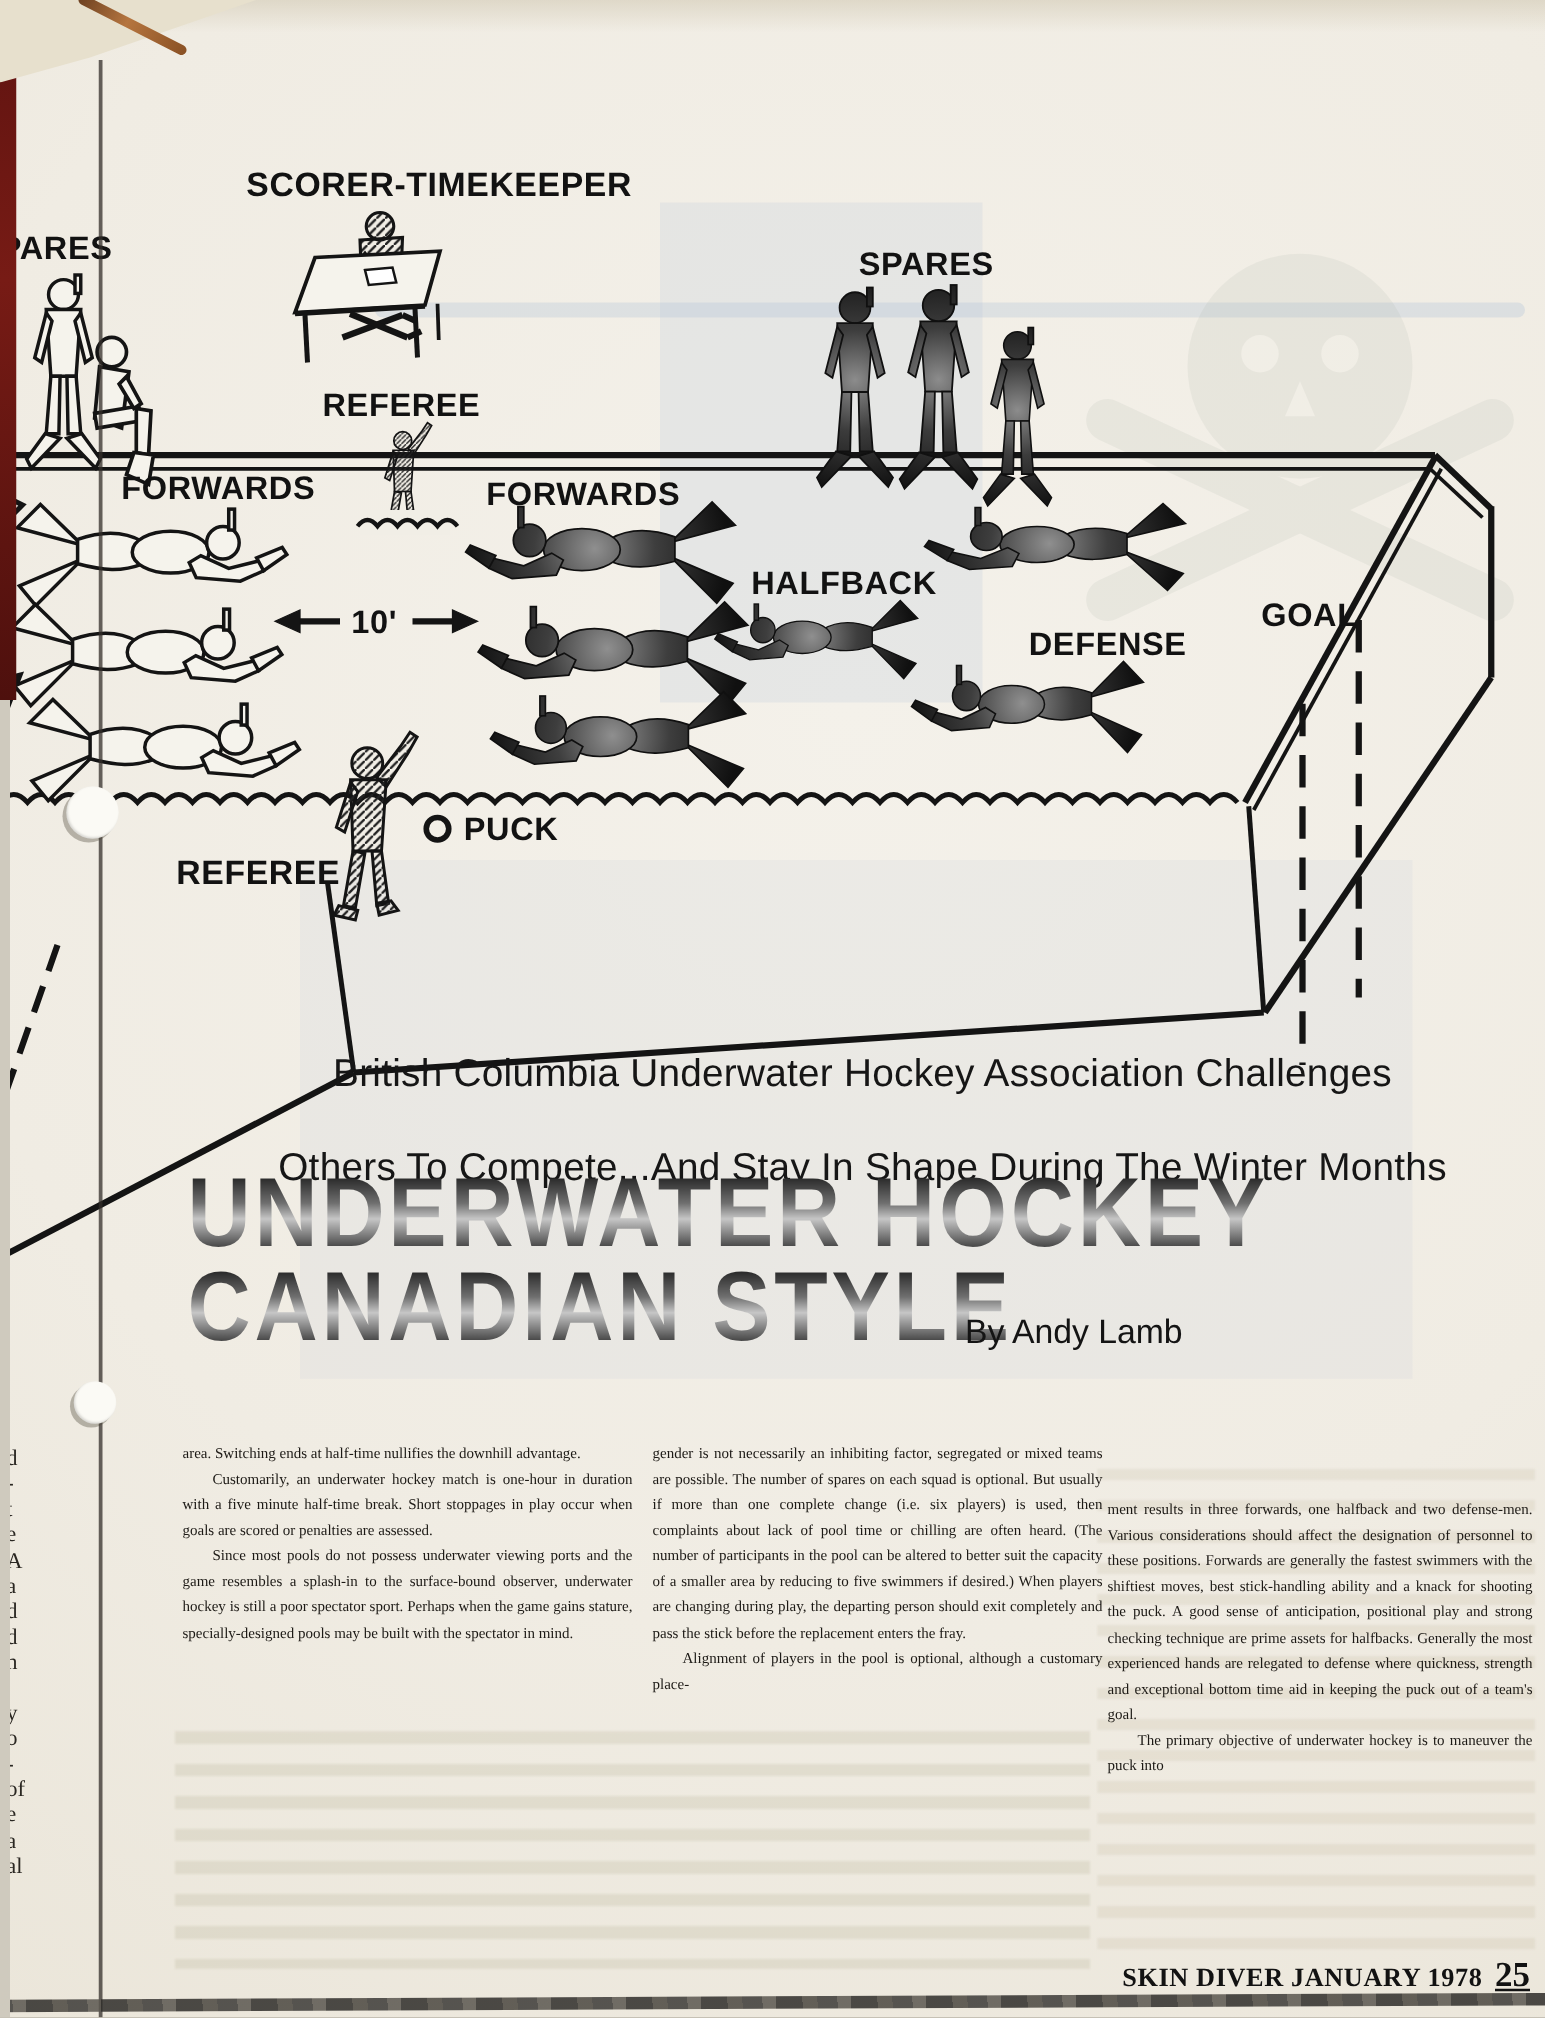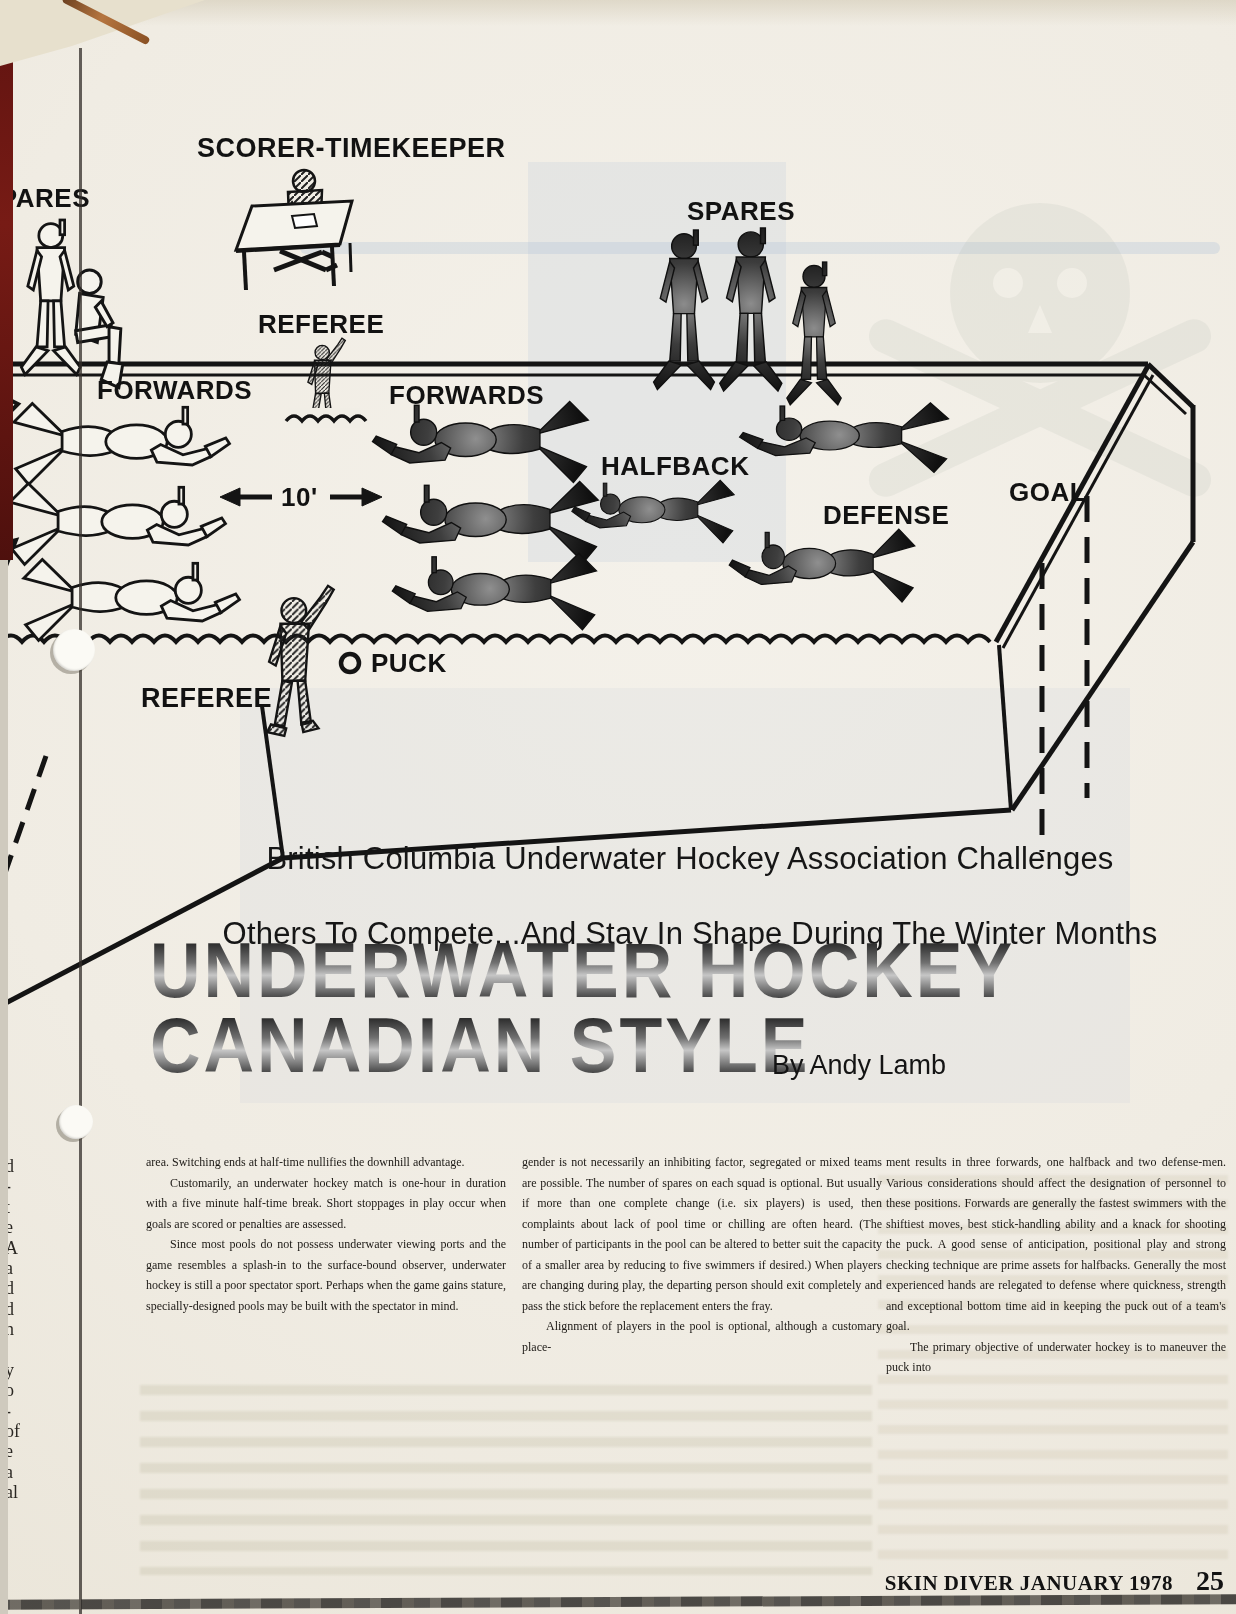--- a/index.html
+++ b/index.html
@@ -43,28 +43,28 @@
       font-size:70px;color:#2a2a2a;z-index:3;white-space:nowrap;
       background:linear-gradient(180deg,#3a3a3a 0%,#141414 12%,#6f6f6f 42%,#c6c6c6 56%,#4c4c4c 80%,#0d0d0d 100%);
       -webkit-background-clip:text;background-clip:text;-webkit-text-fill-color:transparent;}
   .t1{top:925px;} .t2{top:1000px;}
   .byline{position:absolute;left:772px;top:1050px;font-size:27px;color:#141414;z-index:3;}
   
   .col{position:absolute;top:1152px;font-family:Liberation Serif, serif;font-size:12px;line-height:20.5px;
        text-align:justify;color:#1c1915;z-index:3;}
   .col p{margin:0;}
   .col p.ind{text-indent:24px;}
-  .c1{left:146px;width:360px;} .c2{left:522px;width:360px;} .c3{left:886px;width:340px;}
+  .c1{left:146px;width:360px;} .c2{left:522px;width:360px;} .c3{left:886px;width:340px;margin-top:45px;}
   
   .margin-letters{position:absolute;left:5px;top:1156px;width:26px;font-family:"Liberation Serif",serif;
        font-size:18px;line-height:20.4px;color:#2a2722;z-index:3;}
   .margin-letters span{display:block;height:20.4px;}
   .footer{position:absolute;right:12px;top:1565px;z-index:3;font-family:"Liberation Serif",serif;color:#121212;white-space:nowrap;}
   .footer .mag{font-weight:bold;font-size:21px;letter-spacing:.5px;}
-  .footer .pg{font-weight:bold;font-size:28px;margin-left:23px;}
+  .footer .pg{font-weight:bold;font-size:28px;margin-left:10px;text-decoration:underline;}
 </style>
 </head>
 <body>
 
 <div class="page">
 
   <div class="tint tint-a"></div>
   <div class="tint tint-b"></div>
   <div class="tint tint-c"></div>
   <svg class="ghost-skull" width="390" height="400" viewBox="0 0 390 400">

